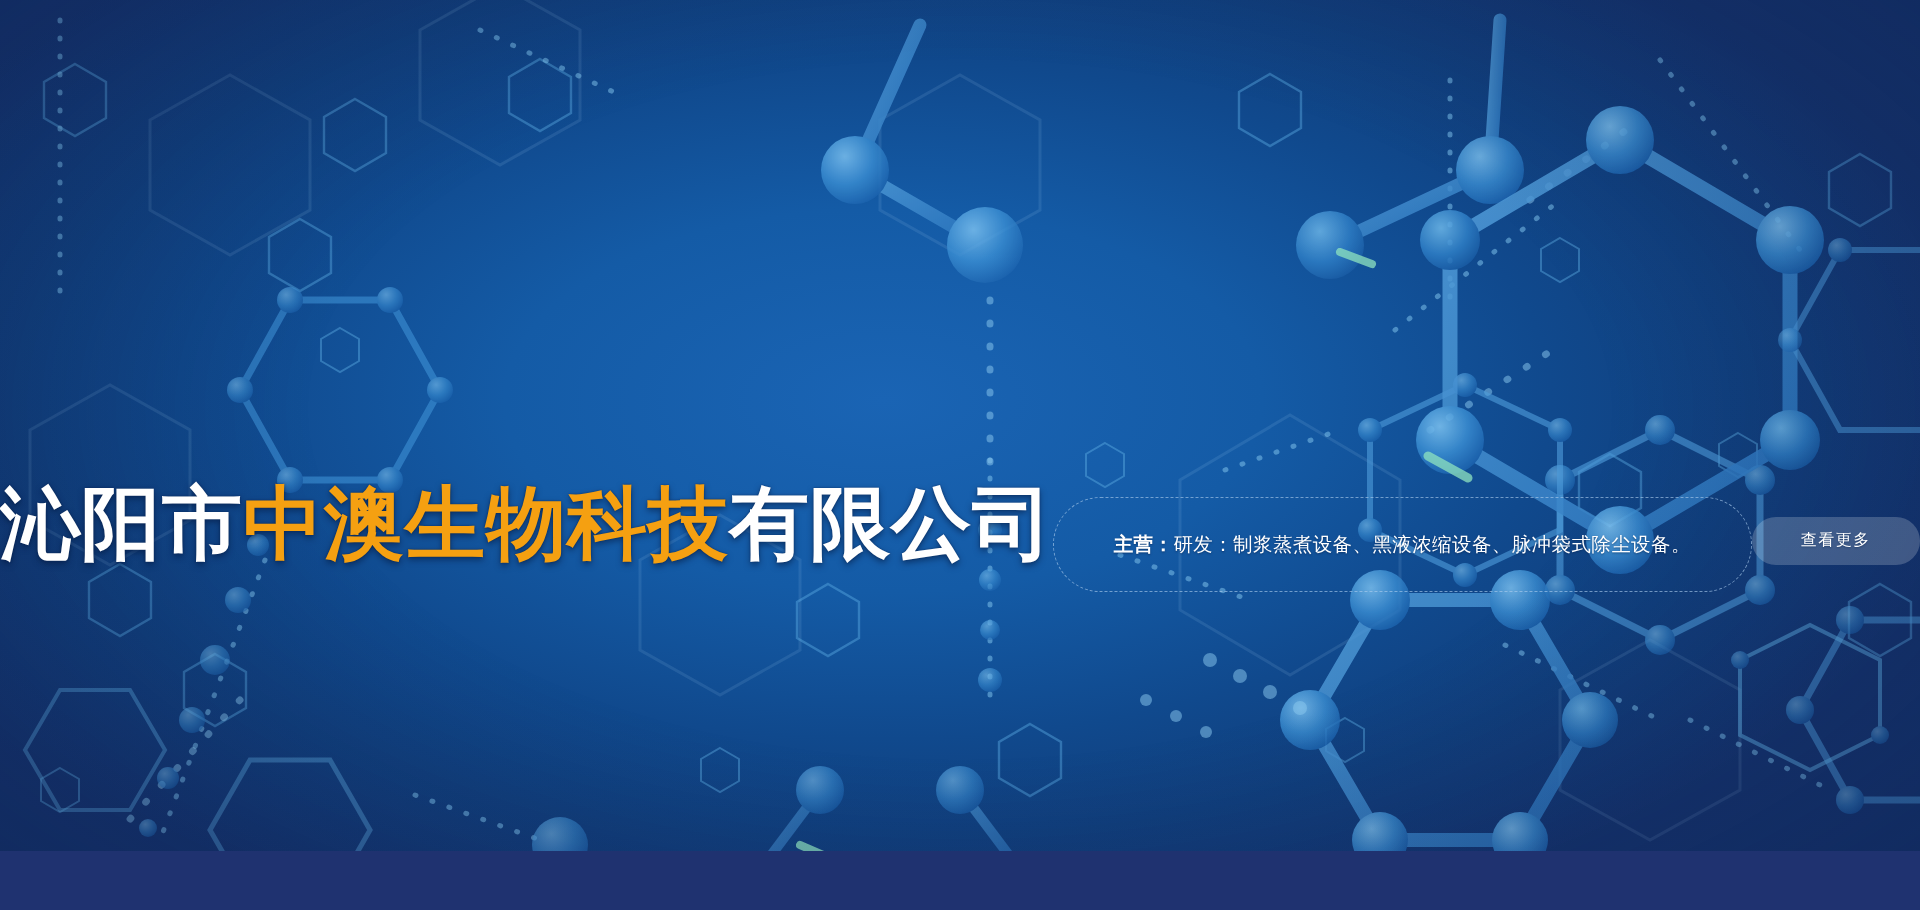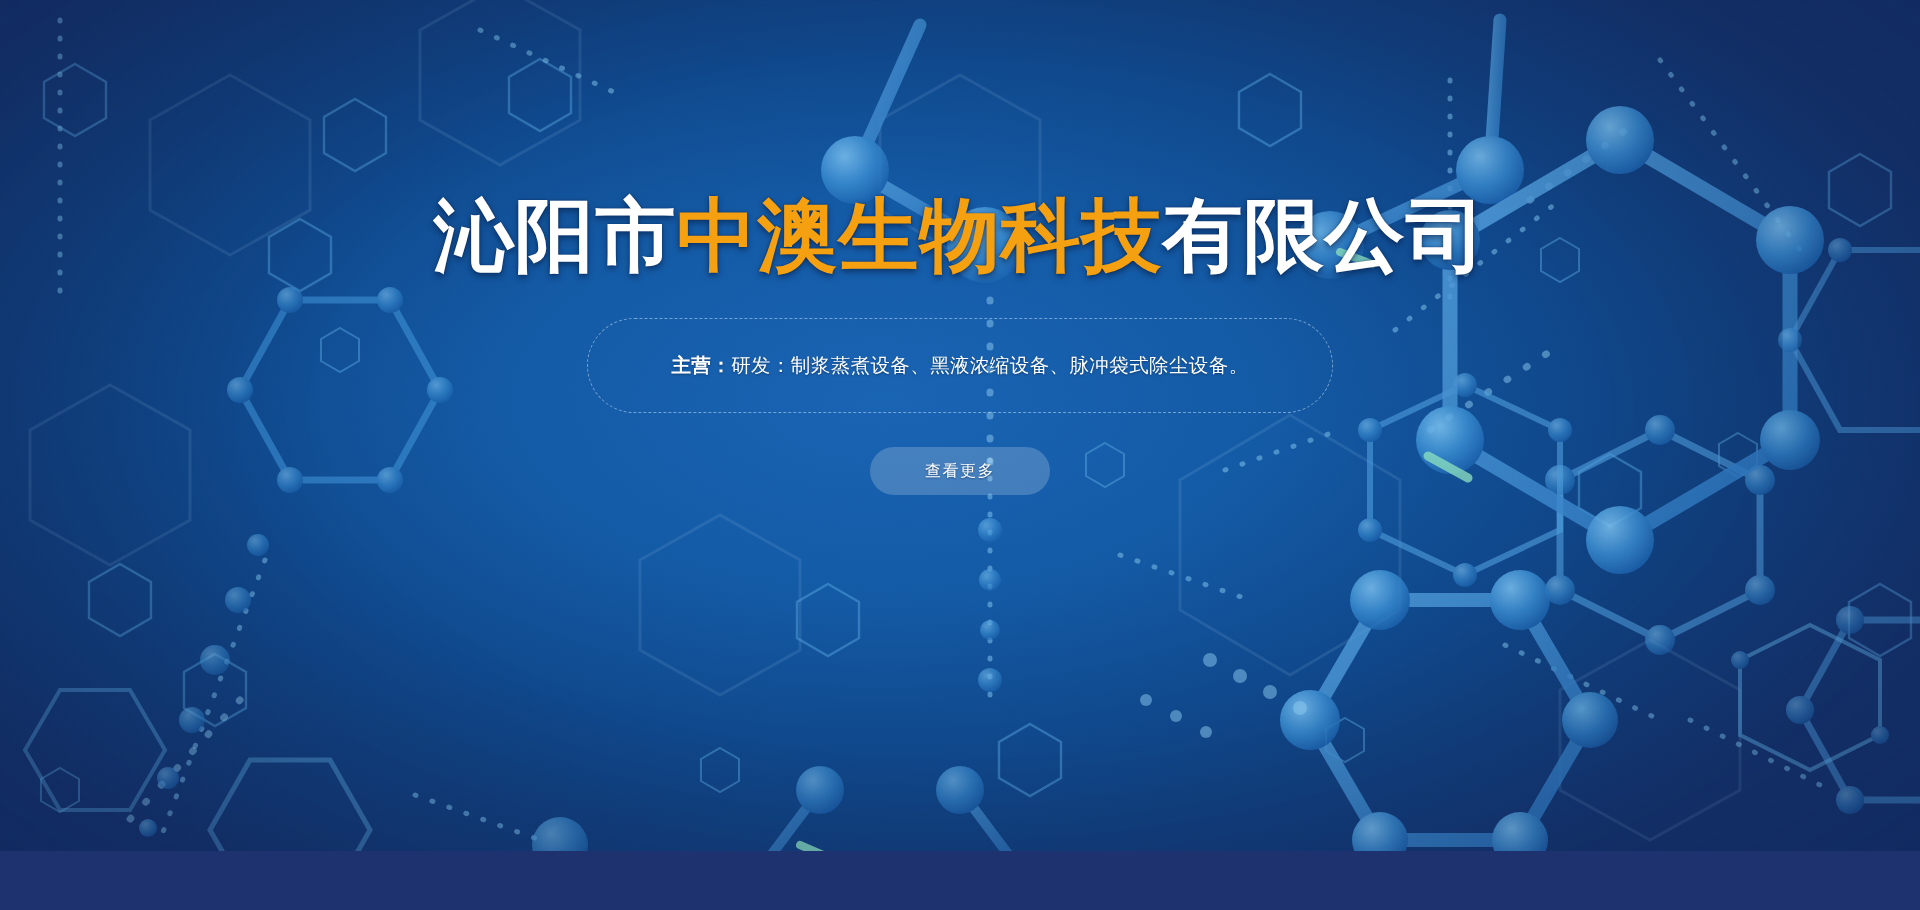--- a/index.html
+++ b/index.html
@@ -31,21 +31,21 @@
   .bg-pattern {
     position:absolute; inset:0;
   }
   .bg-pattern svg { display:block; width:1920px; height:860px; }
 
   
   .content {
     position:absolute;
     left:0; right:0; top:0;
     height:851px;
-    display:flex; flex-direction:column;
+    display:flex; flex-direction:row;
     align-items:center; justify-content:flex-start;
     padding-top:196px;
   }
 
   .headline {
     font-size:80px;
     line-height:1;
     font-weight:bold;
     letter-spacing:1px;
     white-space:nowrap;

